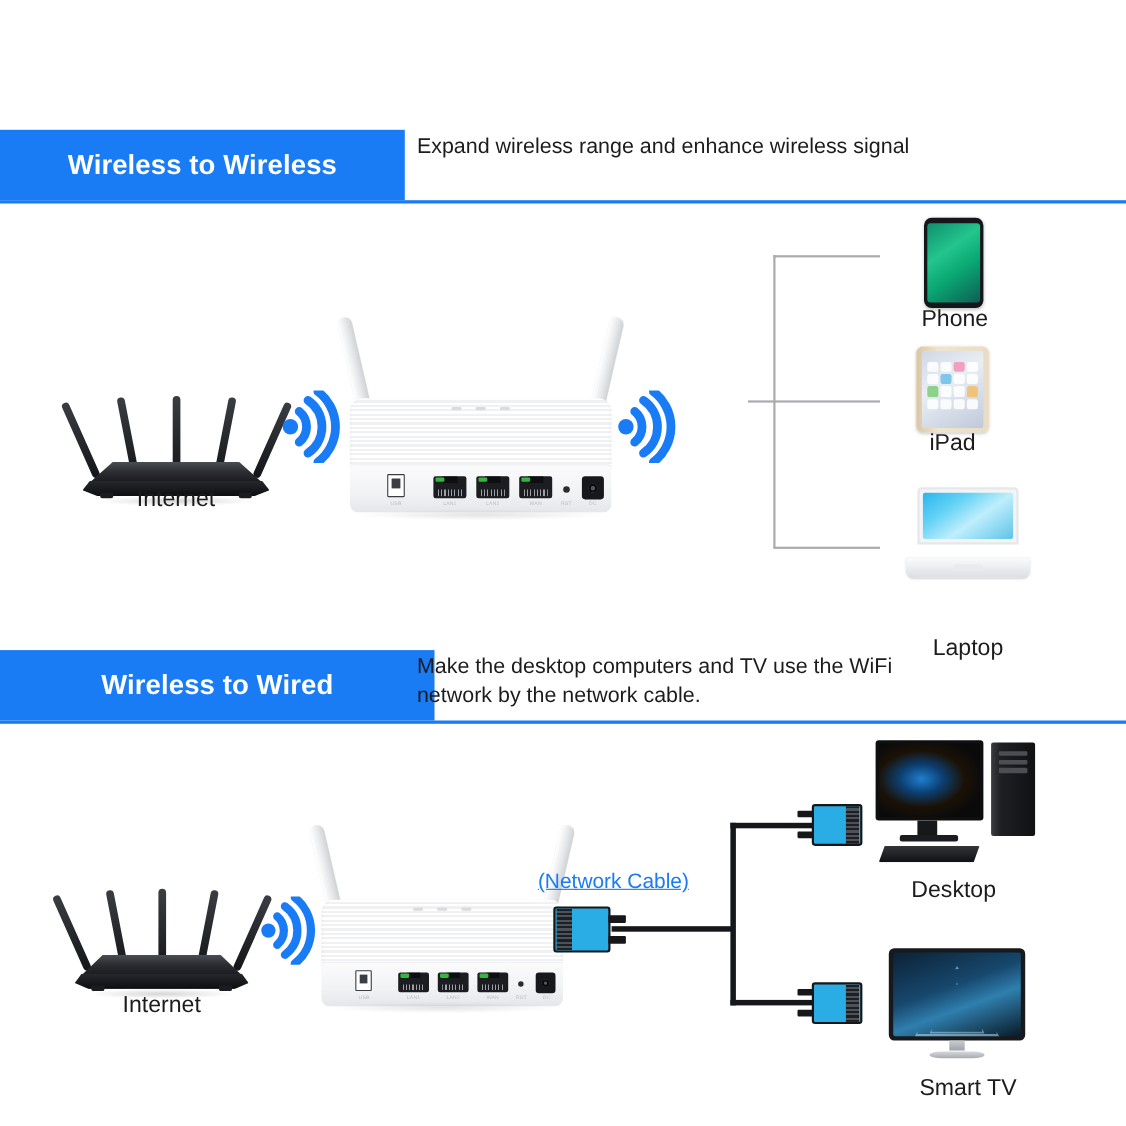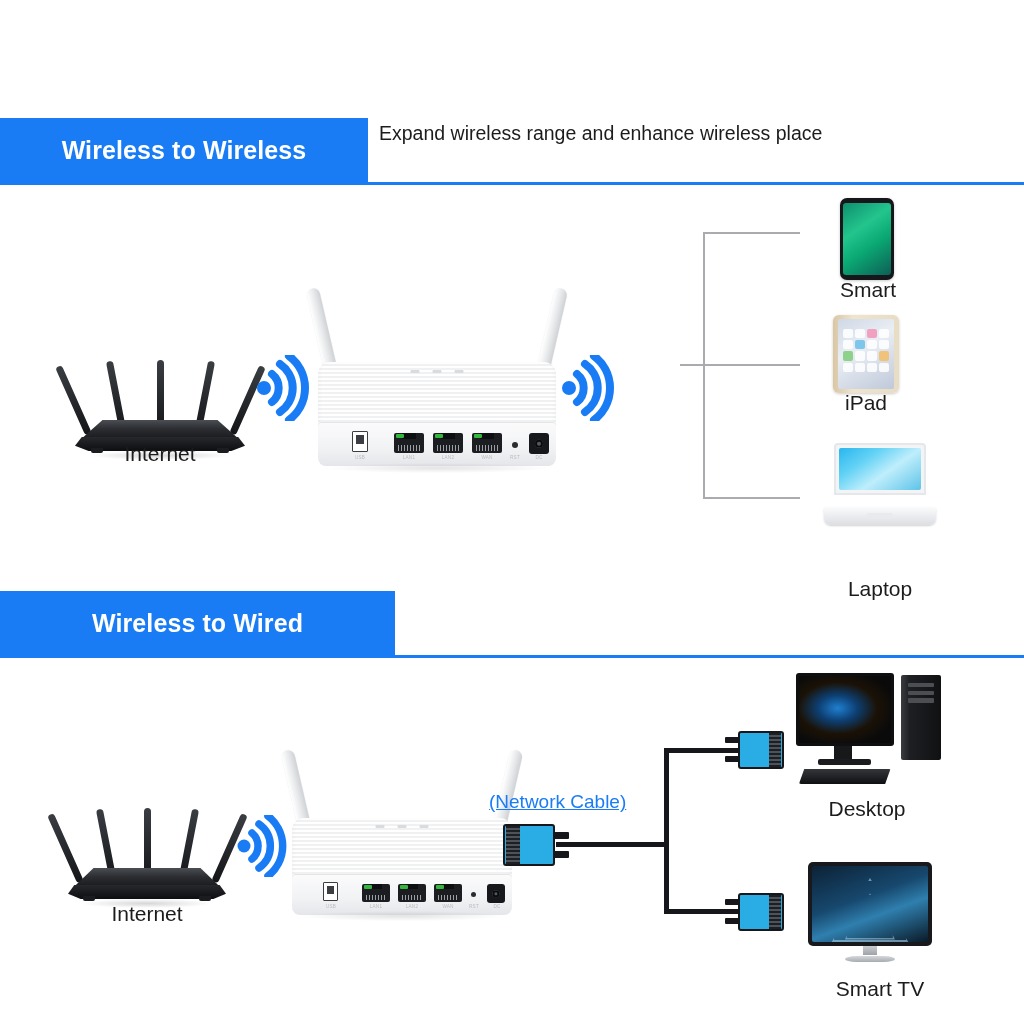--- a/index.html
+++ b/index.html
@@ -292,21 +292,21 @@
 </style>
 </head>
 <body>
 
 <div id="page">
 
 
   <div class="section-head" style="top:118px;height:67px;">
     <div class="band-tag" style="width:368px;height:64px;">Wireless to Wireless</div>
     <div class="band-desc" style="left:379px;width:630px;">
-      <div>Expand wireless range and enhance wireless place</div>
+      <div>Expand wireless range and enhance wireless signal</div>
     </div>
     <div class="band-rule" style="top:64px;"></div>
   </div>
 
   <div class="brouter" style="left:75px; top:310px; width:170px; height:150px;">
     <div class="ant" style="left:10px; transform:rotate(-24deg); transform-origin:bottom center;"></div>
     <div class="ant" style="left:45px; transform:rotate(-11deg); transform-origin:bottom center;"></div>
     <div class="ant" style="left:82px;"></div>
     <div class="ant" style="left:119px; transform:rotate(11deg); transform-origin:bottom center;"></div>
     <div class="ant" style="left:154px; transform:rotate(24deg); transform-origin:bottom center;"></div>
@@ -382,21 +382,21 @@
   <div class="bracket">
     <div class="bline" style="left:703px; top:232px; width:1.5px; height:266px;"></div>
     <div class="bline" style="left:703px; top:232px; width:97px; height:1.5px;"></div>
     <div class="bline" style="left:680px; top:364px; width:120px; height:1.5px;"></div>
     <div class="bline" style="left:703px; top:497px; width:97px; height:1.5px;"></div>
   </div>
 
   <div class="phone" style="left:840px; top:198px; width:54px; height:82px;">
     <div class="scr"></div>
   </div>
-  <div class="cap" style="left:800px; top:279px; width:136px;">Smart</div>
+  <div class="cap" style="left:800px; top:279px; width:136px;">Phone</div>
 
   <div class="ipad" style="left:833px; top:315px; width:66px; height:78px;">
     <div class="scr">
       <div class="grid">
         <i></i>
           <i></i>
           <i></i>
           <i></i>
           <i></i>
           <i></i>
@@ -420,20 +420,24 @@
       <div class="scr"></div>
     </div>
     <div class="base">
       <div class="pad"></div>
     </div>
   </div>
   <div class="cap" style="left:812px; top:535px; width:136px;margin-top:43px;">Laptop</div>
 
   <div class="section-head" style="top:591px;height:67px;">
     <div class="band-tag" style="width:395px;height:64px;">Wireless to Wired</div>
+    <div class="band-desc" style="left:379px;width:630px;">
+      <div>Make the desktop computers and TV use the WiFi</div>
+      <div>network by the network cable.</div>
+    </div>
     <div class="band-rule" style="top:64px;"></div>
   </div>
 
   <div class="brouter" style="left:68px; top:768px; width:158px; height:140px;">
     <div class="ant" style="left:9px; transform:rotate(-24deg); transform-origin:bottom center;"></div>
     <div class="ant" style="left:42px; transform:rotate(-11deg); transform-origin:bottom center;"></div>
     <div class="ant" style="left:76px;"></div>
     <div class="ant" style="left:110px; transform:rotate(11deg); transform-origin:bottom center;"></div>
     <div class="ant" style="left:143px; transform:rotate(24deg); transform-origin:bottom center;"></div>
     <div class="body">

